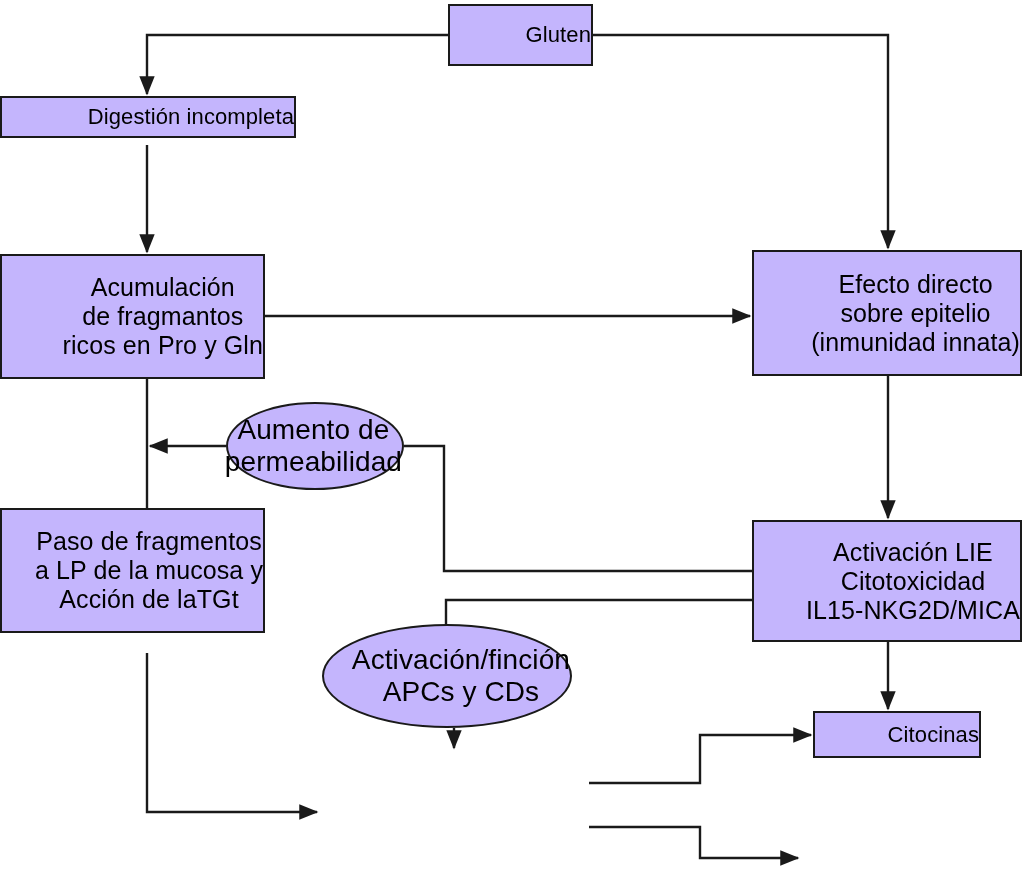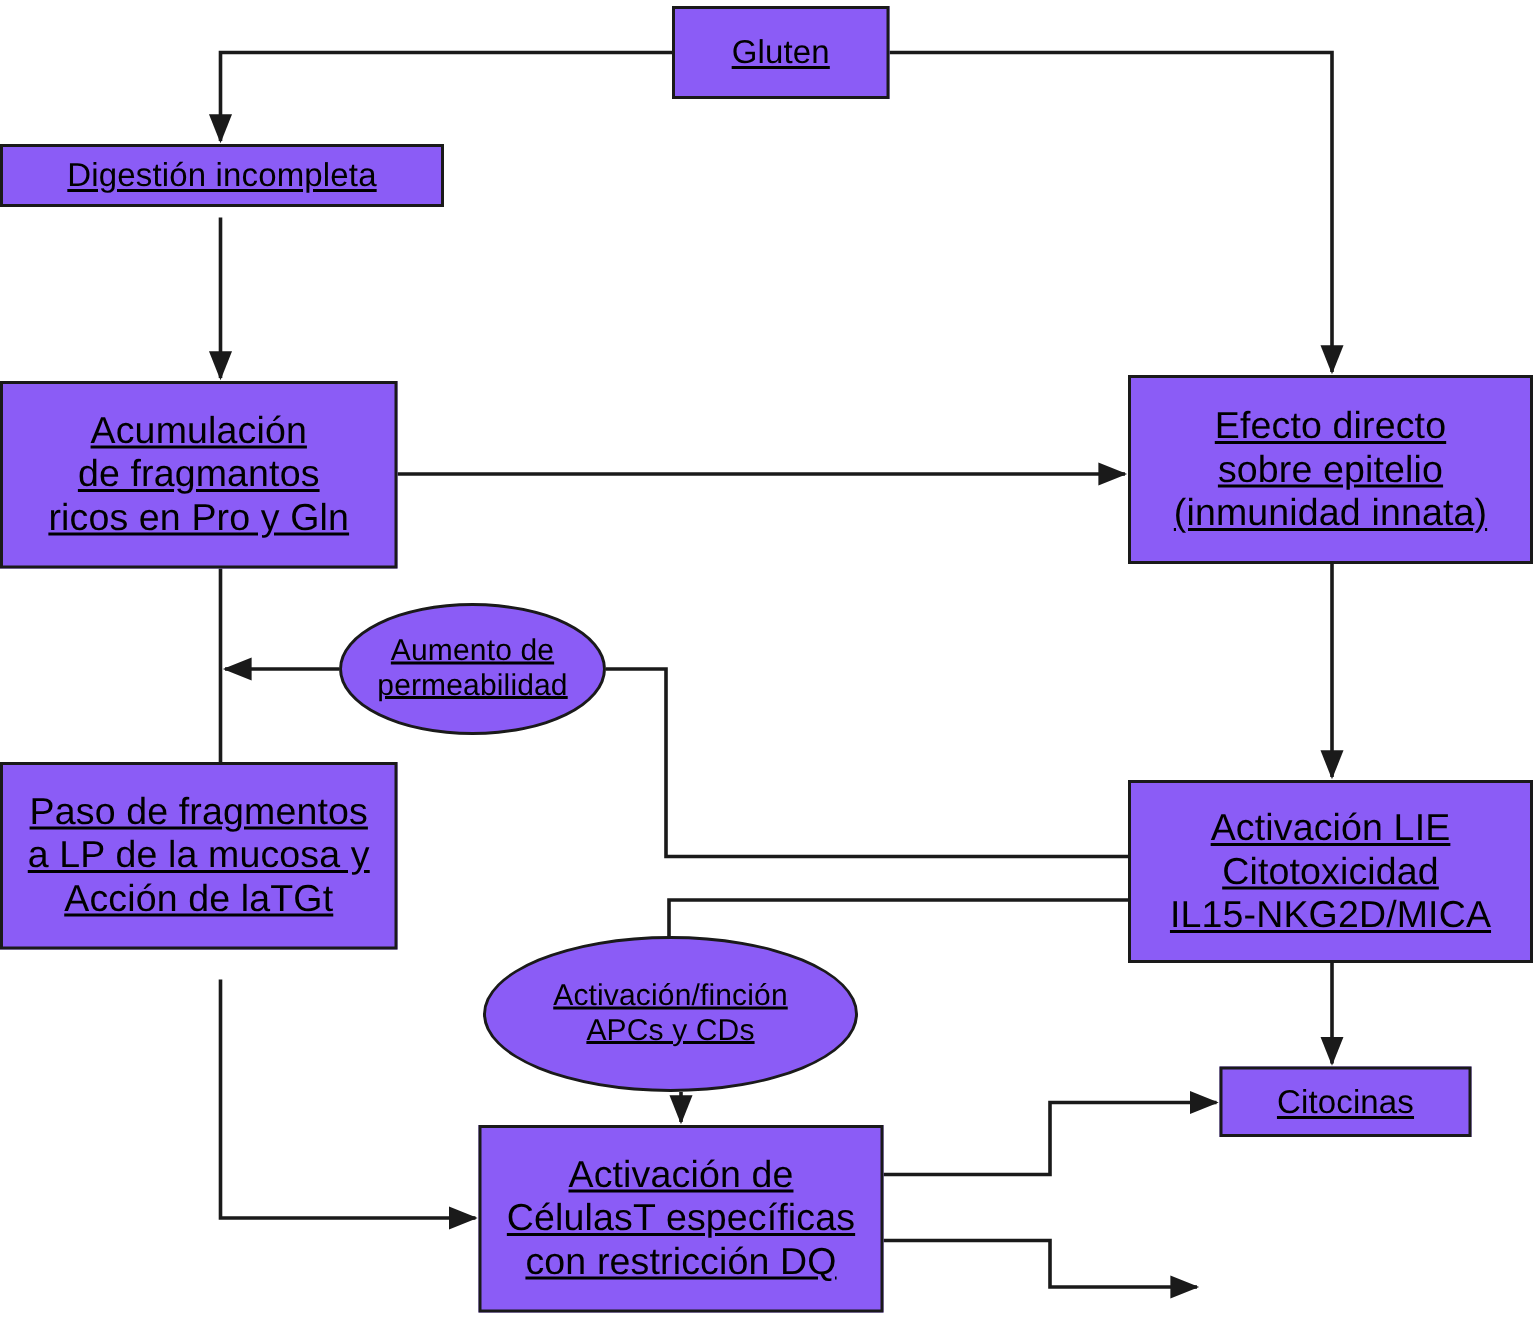--- a/index.html
+++ b/index.html
@@ -20,42 +20,41 @@
     left: 0;
     top: 0;
     width: 1024px;
     height: 888px;
   }
   .node {
     position: absolute;
     box-sizing: border-box;
     display: flex;
     align-items: center;
-    justify-content: center;
+    justify-content: flex-end;
     text-align: center;
     color: #000000;
-    background: #8b5cf6;
+    background: #c4b5fd;
     z-index: 2;
-    text-decoration: underline;
   }
   .node.box {
     border: 2px solid #1a1a1a;
   }
   .node.ellipse {
     border: 2px solid #1a1a1a;
     border-radius: 50%;
   }
   .node .label {
     line-height: 1.16;
     white-space: pre-line;
     letter-spacing: 0.1px;
   }
   .fs-22 { font-size: 22px; }
   .fs-21 { font-size: 25px; }
-  .fs-20 { font-size: 20px; }
+  .fs-20 { font-size: 28px; }
 </style>
 </head>
 <body>
 
 <div id="canvas">
 
   <svg id="edges" viewBox="0 0 1024 888" xmlns="http://www.w3.org/2000/svg">
     <defs>
       <marker id="arrowhead" markerWidth="9" markerHeight="9" refX="7.4" refY="3.6" orient="auto" markerUnits="strokeWidth">
         <path d="M0,0.4 L8,3.6 L0,6.8 z" fill="#1a1a1a"></path>
@@ -114,24 +113,19 @@
     <span class="label fs-21">Activación LIE
 Citotoxicidad
 IL15-NKG2D/MICA</span>
   </div>
 
   <div class="node ellipse" style="left: 322px; top: 624px; width: 250px; height: 104px;">
     <span class="label fs-20">Activación/finción
 APCs y CDs</span>
   </div>
 
-  <div class="node box" style="left: 319px; top: 750px; width: 270px; height: 125px;">
-    <span class="label fs-21">Activación de
-CélulasT específicas
-con restricción DQ</span>
-  </div>
 
   <div class="node box" style="left: 813px; top: 711px; width: 168px; height: 47px;">
     <span class="label fs-22">Citocinas</span>
   </div>
 
 
 </div>
 
 </body></html>

